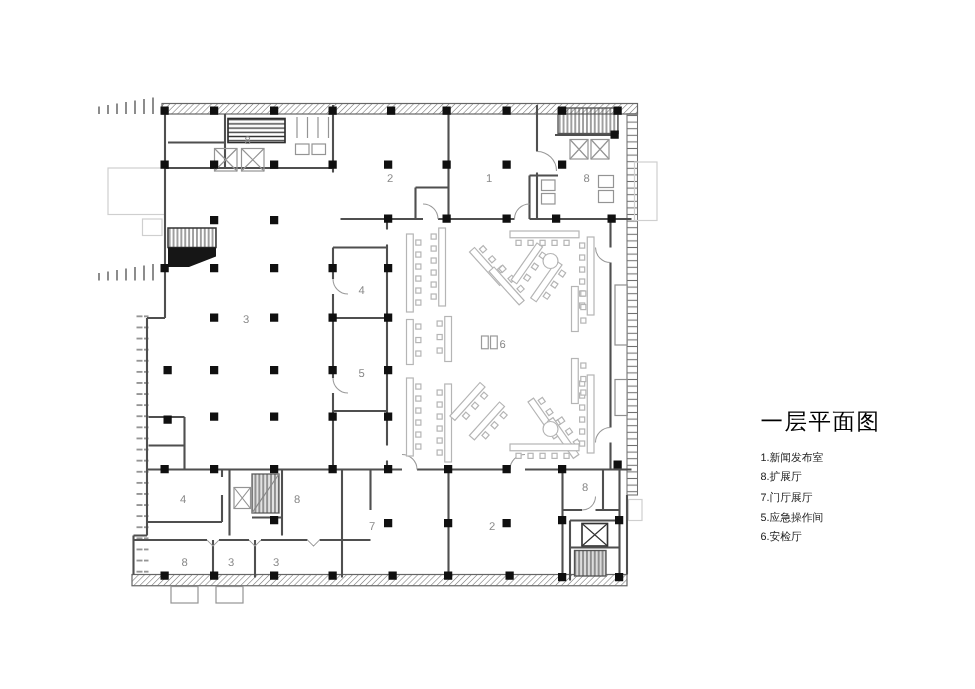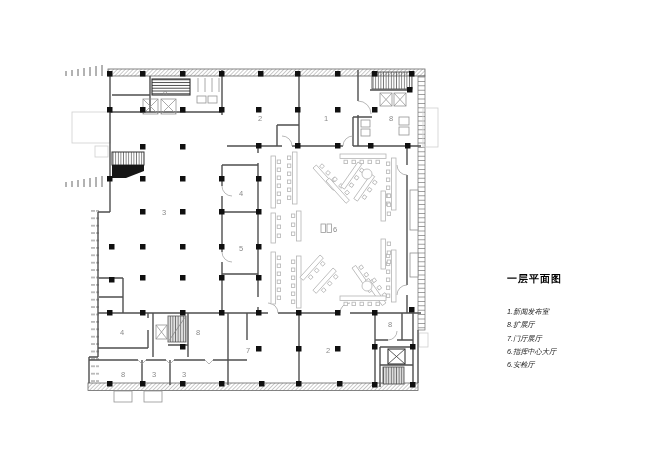--- a/index.html
+++ b/index.html
@@ -8,22 +8,22 @@
   #plan-svg{position:absolute;left:0;top:0;}
   .wall{stroke:#4f4f4f;stroke-width:1.4;fill:none;}
   .col{fill:#101010;stroke:none;}
   .fix{stroke:#949494;stroke-width:.8;fill:none;}
   .faint{stroke:#cfcfcf;stroke-width:.8;fill:none;}
   .furn{stroke:#b5b5b5;stroke-width:.8;fill:#ffffff;}
   .door{stroke:#9a9a9a;stroke-width:.7;fill:none;}
   .tick{stroke:#555;stroke-width:.9;}
   .roomnum{font-family:"Liberation Sans","DejaVu Sans",sans-serif;font-size:7.5px;fill:#8a8a8a;}
   #legend{position:absolute;left:507px;top:272px;width:130px;}
-  #legend .ltitle{font-size:10px;font-weight:bold;color:#000;letter-spacing:1px;margin-bottom:19px;}
-  #legend .litem{font-size:7.2px;color:#222;line-height:13.3px;white-space:nowrap;font-style:italic;}
+  #legend .ltitle{font-size:15px;font-weight:normal;color:#000;letter-spacing:1px;margin-bottom:7px;}
+  #legend .litem{font-size:7.2px;color:#222;line-height:13.3px;white-space:nowrap;}
 </style>
 </head>
 <body>
 
 <div id="page">
 
 <svg id="plan-svg" width="650" height="459" viewBox="0 0 650 459">
   <defs>
     <pattern id="hatch" patternUnits="userSpaceOnUse" width="2.8" height="2.8" patternTransform="rotate(45)">
       <line x1="0" y1="0" x2="0" y2="2.8" stroke="#7a7a7a" stroke-width="0.8"></line>
@@ -307,17 +307,17 @@
     <text class="roomnum" x="152" y="377">3</text>
     <text class="roomnum" x="182" y="377">3</text>
   </g>
 </svg>
 
 <div id="legend">
   <div class="ltitle">一层平面图</div>
   <div class="litem">1.新闻发布室</div>
   <div class="litem">8.扩展厅</div>
   <div class="litem">7.门厅展厅</div>
-  <div class="litem">6.指挥中心大厅</div>
+  <div class="litem">5.应急操作间</div>
   <div class="litem">6.安检厅</div>
 </div>
 
 </div>
 
 </body></html>

